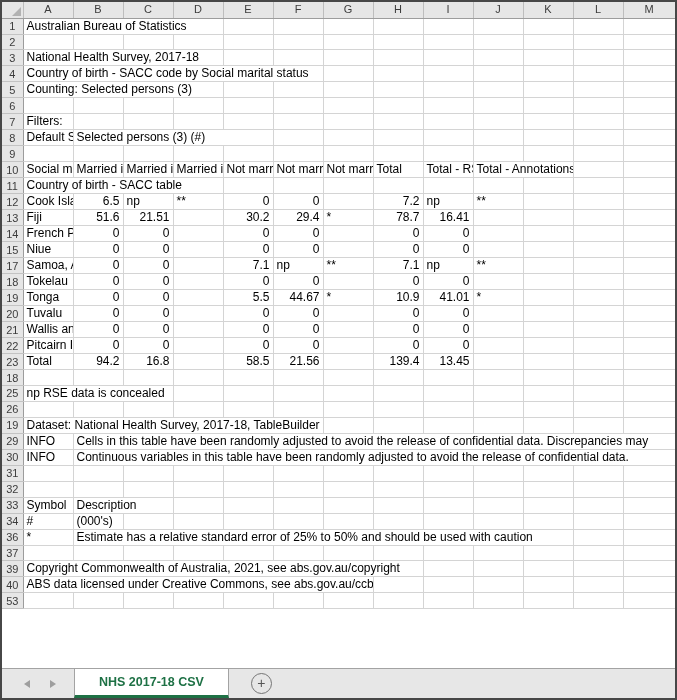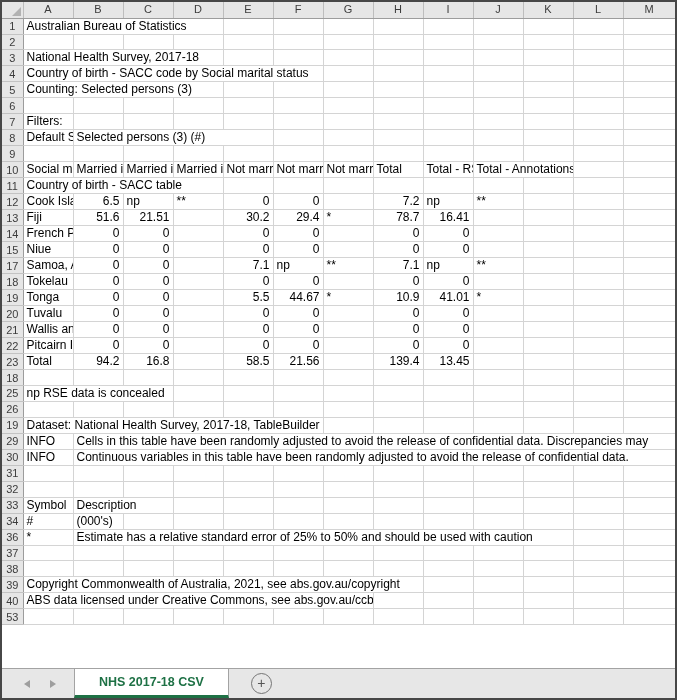--- a/index.html
+++ b/index.html
@@ -557,36 +557,20 @@
           </tr>
           <tr>
             <th>36</th>
             <td>*</td>
             <td colspan="10">Estimate has a relative standard error of 25% to 50% and should be used with caution</td>
             <td></td>
             <td></td>
           </tr>
           <tr>
             <th>37</th>
-            <td></td>
-            <td></td>
-            <td></td>
-            <td></td>
-            <td></td>
-            <td></td>
-            <td></td>
-            <td></td>
-            <td></td>
-            <td></td>
-            <td></td>
-            <td></td>
-            <td></td>
-          </tr>
-          <tr>
-            <th>38</th>
             <td></td>
             <td></td>
             <td></td>
             <td></td>
             <td></td>
             <td></td>
             <td></td>
             <td></td>
             <td></td>
             <td></td>

